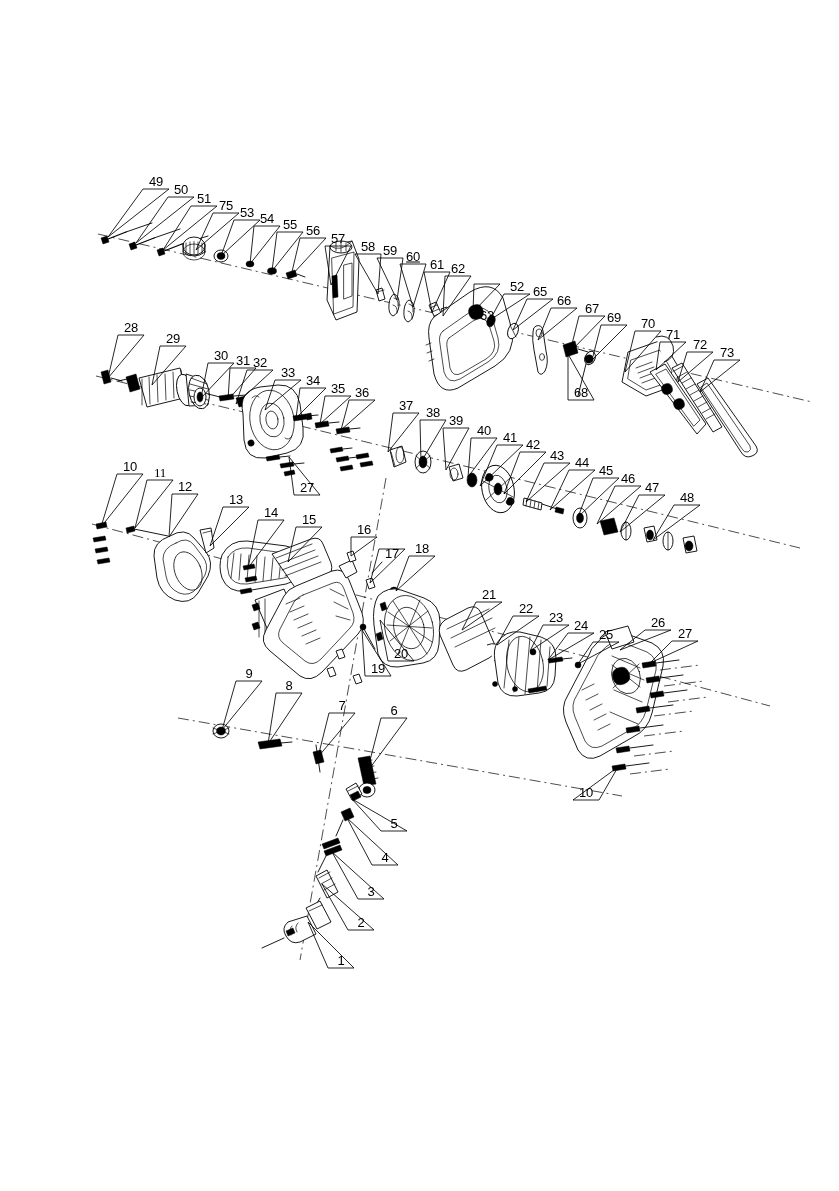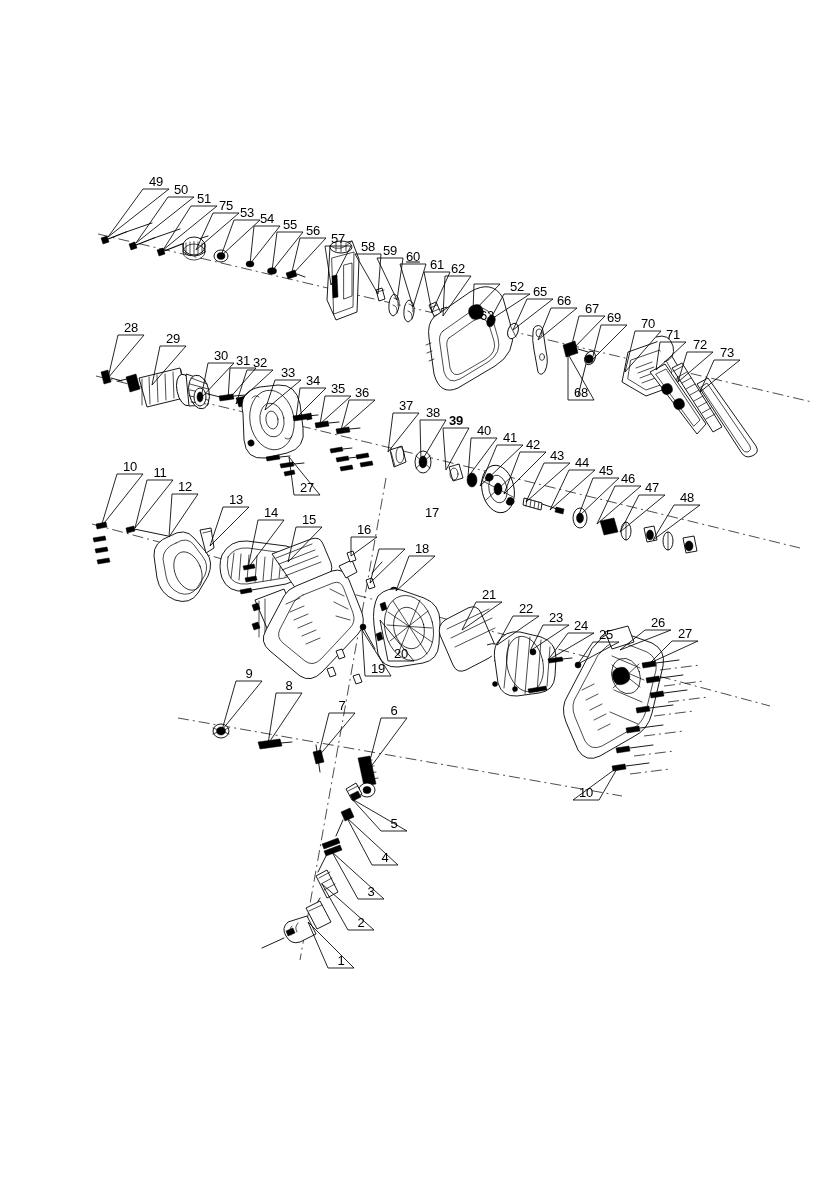--- a/index.html
+++ b/index.html
@@ -784,38 +784,38 @@
       <div class="lbl" style="left: 173px; top: 338px;">29</div>
       <div class="lbl" style="left: 221px; top: 355px;">30</div>
       <div class="lbl" style="left: 243px; top: 360px;">31</div>
       <div class="lbl" style="left: 260px; top: 362px;">32</div>
       <div class="lbl" style="left: 288px; top: 372px;">33</div>
       <div class="lbl" style="left: 313px; top: 380px;">34</div>
       <div class="lbl" style="left: 338px; top: 388px;">35</div>
       <div class="lbl" style="left: 362px; top: 392px;">36</div>
       <div class="lbl" style="left: 406px; top: 405px;">37</div>
       <div class="lbl" style="left: 433px; top: 412px;">38</div>
-      <div class="lbl" style="left: 456px; top: 420px; font-weight: bold;">39</div>
+      <div class="lbl" style="left: 456px; top: 420px;">39</div>
       <div class="lbl" style="left: 484px; top: 430px;">40</div>
       <div class="lbl" style="left: 510px; top: 437px;">41</div>
       <div class="lbl" style="left: 533px; top: 444px;">42</div>
       <div class="lbl" style="left: 557px; top: 455px;">43</div>
       <div class="lbl" style="left: 582px; top: 462px;">44</div>
       <div class="lbl" style="left: 606px; top: 470px;">45</div>
       <div class="lbl" style="left: 628px; top: 478px;">46</div>
       <div class="lbl" style="left: 652px; top: 487px;">47</div>
       <div class="lbl" style="left: 687px; top: 497px;">48</div>
       <div class="lbl" style="left: 130px; top: 466px;">10</div>
-      <div class="lbl" style="left: 160px; top: 472px;">11</div>
+      <div class="lbl" style="left: 160px; top: 472px; font-family: Liberation Serif, serif;">11</div>
       <div class="lbl" style="left: 185px; top: 486px;">12</div>
       <div class="lbl" style="left: 236px; top: 499px;">13</div>
       <div class="lbl" style="left: 271px; top: 512px;">14</div>
       <div class="lbl" style="left: 309px; top: 519px;">15</div>
       <div class="lbl" style="left: 364px; top: 529px;">16</div>
-      <div class="lbl" style="left: 392px; top: 512px; margin-left: 40px;">17</div>
+      <div class="lbl" style="left: 392px; top: 553px;">17</div>
       <div class="lbl" style="left: 422px; top: 548px;">18</div>
       <div class="lbl" style="left: 378px; top: 668px;">19</div>
       <div class="lbl" style="left: 401px; top: 653px;">20</div>
       <div class="lbl" style="left: 489px; top: 594px;">21</div>
       <div class="lbl" style="left: 526px; top: 608px;">22</div>
       <div class="lbl" style="left: 556px; top: 617px;">23</div>
       <div class="lbl" style="left: 581px; top: 625px;">24</div>
       <div class="lbl" style="left: 606px; top: 634px;">25</div>
       <div class="lbl" style="left: 658px; top: 622px;">26</div>
       <div class="lbl" style="left: 685px; top: 633px;">27</div>

